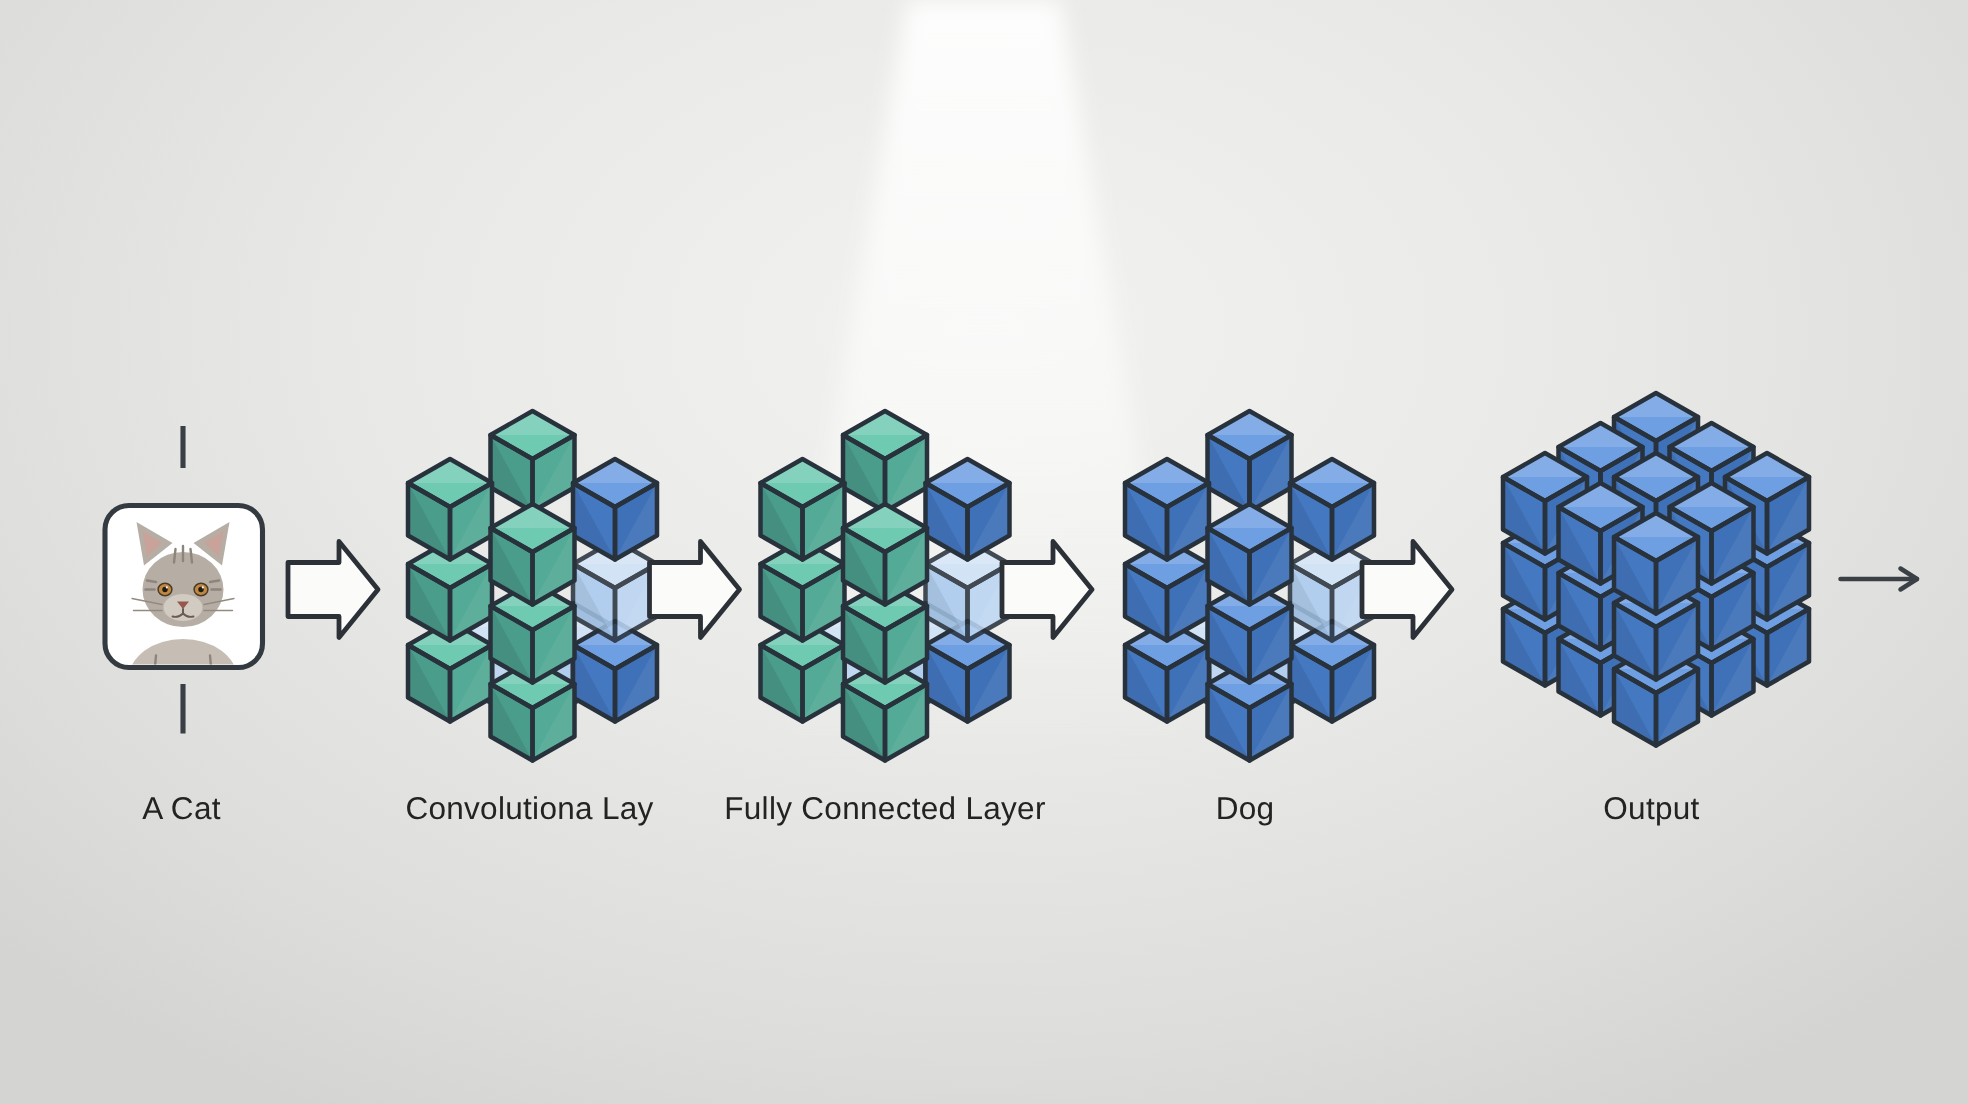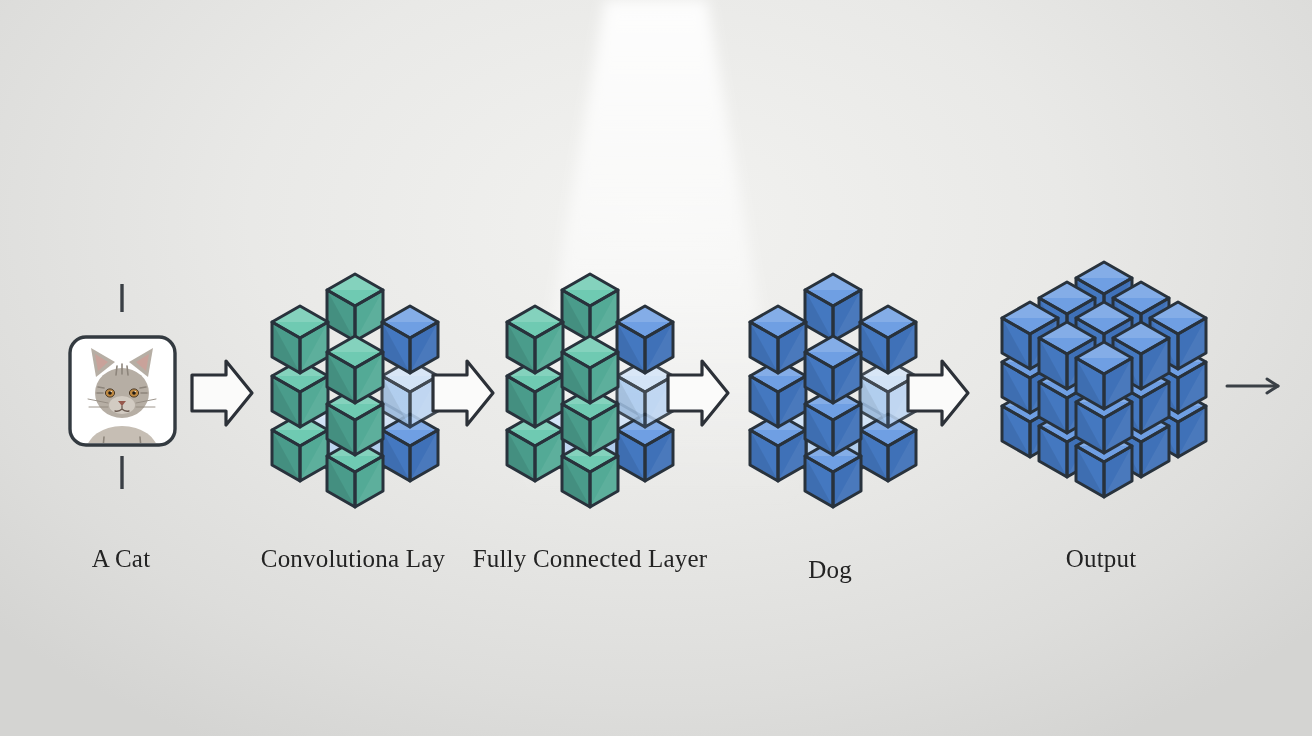--- a/index.html
+++ b/index.html
@@ -8,30 +8,29 @@
     position:relative;
     width:1312px;height:736px;
     overflow:hidden;
     font-family:"Liberation Sans", sans-serif;
     background:
       radial-gradient(ellipse 900px 600px at 50% 30%, #f2f2f0 0%, #e9e9e7 45%, #dddddb 80%, #d4d4d2 100%);
   }
   #scene{position:absolute;left:0;top:0;width:1312px;height:736px;display:block;}
   .stage-label{
     position:absolute;
-    top:545px;
+    top:528px;
     transform:translateX(-50%);
-    font-size:25px;
+    font-size:21px;
     font-weight:400;
     color:#232323;
     letter-spacing:0.2px;
     white-space:nowrap;
-    font-family:Liberation Serif, serif;
   }
-  .l0{left:121px;} .l1{left:353px;} .l2{left:590px;} .l3{left:830px;margin-top:11px;} .l4{left:1101px;text-align:center;}
+  .l0{left:121px;} .l1{left:353px;} .l2{left:590px;} .l3{left:830px;} .l4{left:1101px;text-align:center;}
 </style>
 </head>
 <body>
 
 <div id="canvas">
   <svg id="scene" viewBox="0 0 1312 736">
       <defs>
     <linearGradient id="beamGrad" x1="0" y1="0" x2="0" y2="1">
       <stop offset="0" stop-color="#ffffff" stop-opacity="0.92"></stop>
       <stop offset="0.55" stop-color="#ffffff" stop-opacity="0.5"></stop>

